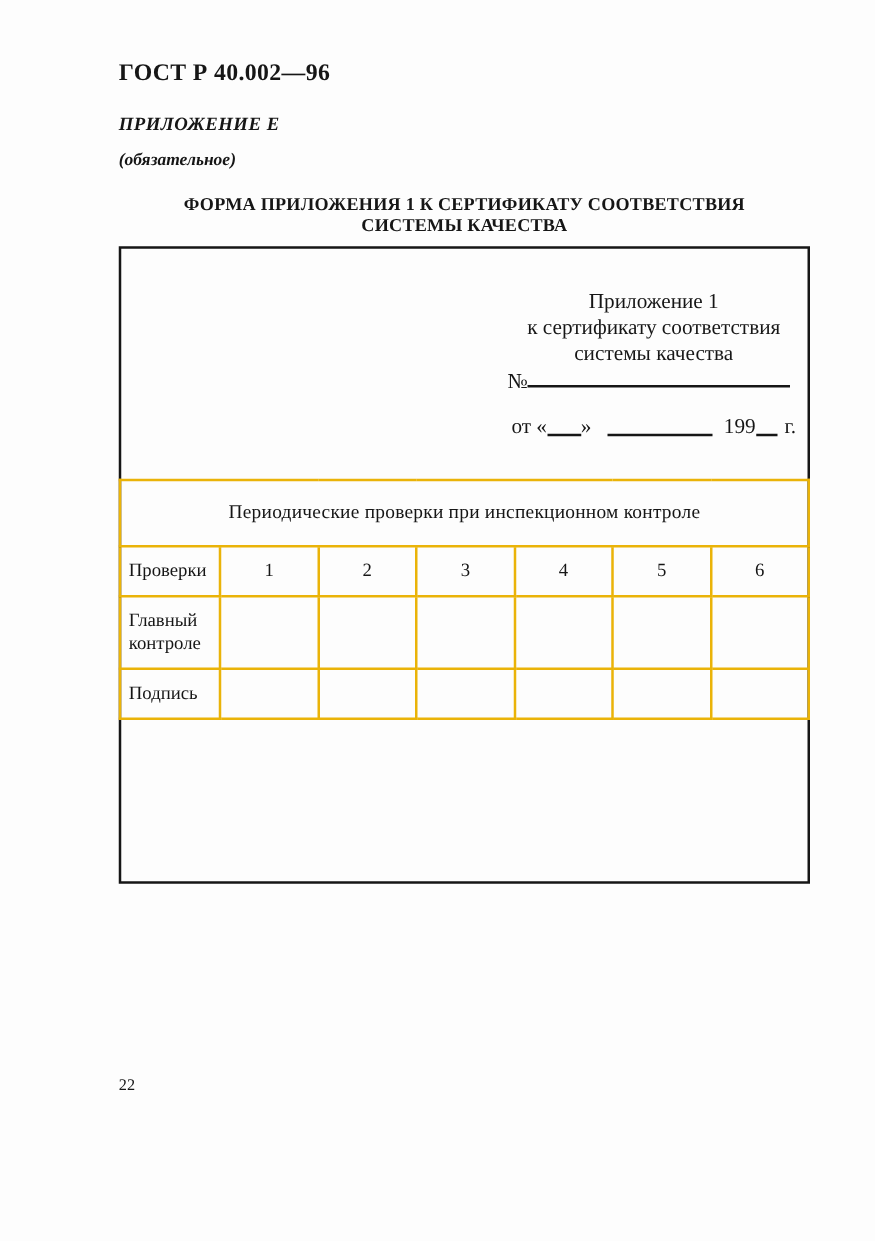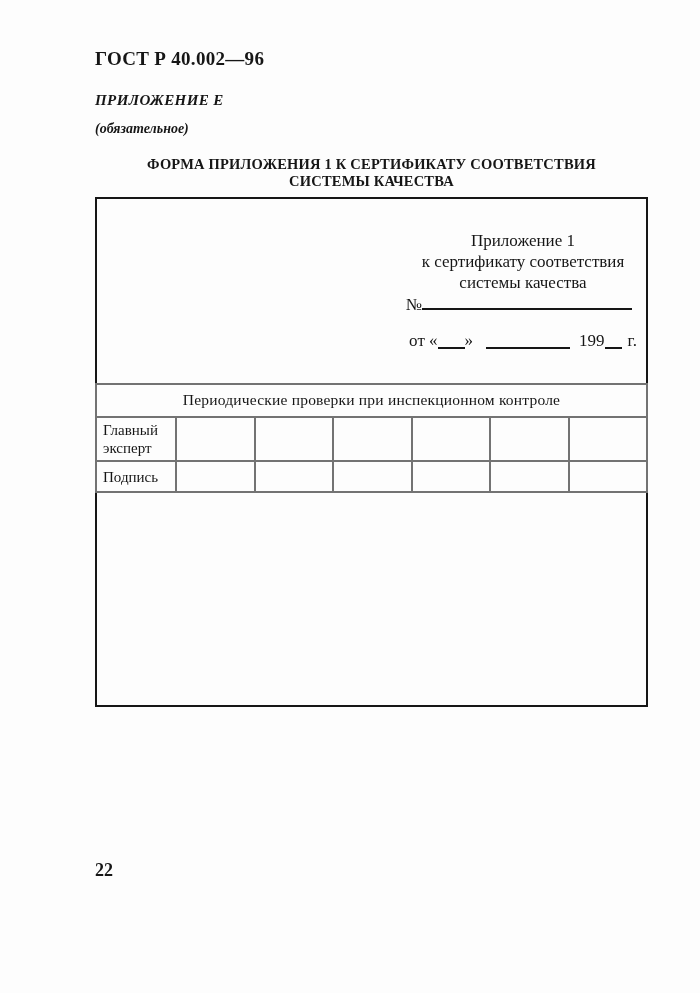--- a/index.html
+++ b/index.html
@@ -24,29 +24,29 @@
     font-size:17px;line-height:21px;text-align:center;
   }
   .blank{display:inline-block;border-bottom:2px solid #161616;margin-bottom:-3px;}
   .number-row{display:flex;align-items:baseline;text-align:left;margin-top:1px;}
   .number-row .fill{flex:1;border-bottom:2px solid #161616;margin-bottom:-3px;margin-right:8px;}
   .date-row{display:block;text-align:center;margin-top:15px;white-space:nowrap;}
   .insp-table{
     position:absolute;top:184px;left:-2px;width:553px;
     border-collapse:collapse;table-layout:fixed;font-size:15px;
   }
-  .insp-table td{border:2px solid #737373;padding:0;vertical-align:middle;line-height:1.2;}
+  .insp-table td{border:2px solid #eab308;padding:10px;vertical-align:middle;line-height:1.2;}
   .insp-table td.caption{height:31px;text-align:center;font-size:15.5px;letter-spacing:.2px;}
   .insp-table td.lbl{padding-left:6px;text-align:left;}
   .insp-table td.num{text-align:center;}
   .row-h{height:29px;}
   .row-expert{height:44px;}
   .row-sign{height:31px;}
   .row-date{height:28px;}
-  .page-number{left:95px;top:860px;font-size:18px;font-weight:700;}
+  .page-number{left:95px;top:860px;font-size:13px;font-weight:400;}
 </style>
 </head>
 <body>
 
 <div>
 
   <div class="abs doc-code">ГОСТ Р 40.002—96</div>
 
   <div class="abs center-band appendix-heading">ПРИЛОЖЕНИЕ Е</div>
   <div class="abs center-band appendix-note">(обязательное)</div>
@@ -77,22 +77,31 @@
           <col>
           <col>
           <col>
           <col>
           <col>
       </colgroup>
       <tbody>
         <tr>
           <td class="caption" colspan="7">Периодические проверки при инспекционном контроле</td>
         </tr>
+        <tr class="row-h">
+          <td class="lbl">Проверки</td>
+          <td class="num">1</td>
+          <td class="num">2</td>
+          <td class="num">3</td>
+          <td class="num">4</td>
+          <td class="num">5</td>
+          <td class="num">6</td>
+        </tr>
         <tr class="row-expert">
-          <td class="lbl">Главный эксперт</td>
+          <td class="lbl">Главный контроле</td>
           <td></td>
           <td></td>
           <td></td>
           <td></td>
           <td></td>
           <td></td>
         </tr>
         <tr class="row-sign">
           <td class="lbl">Подпись</td>
           <td></td>

